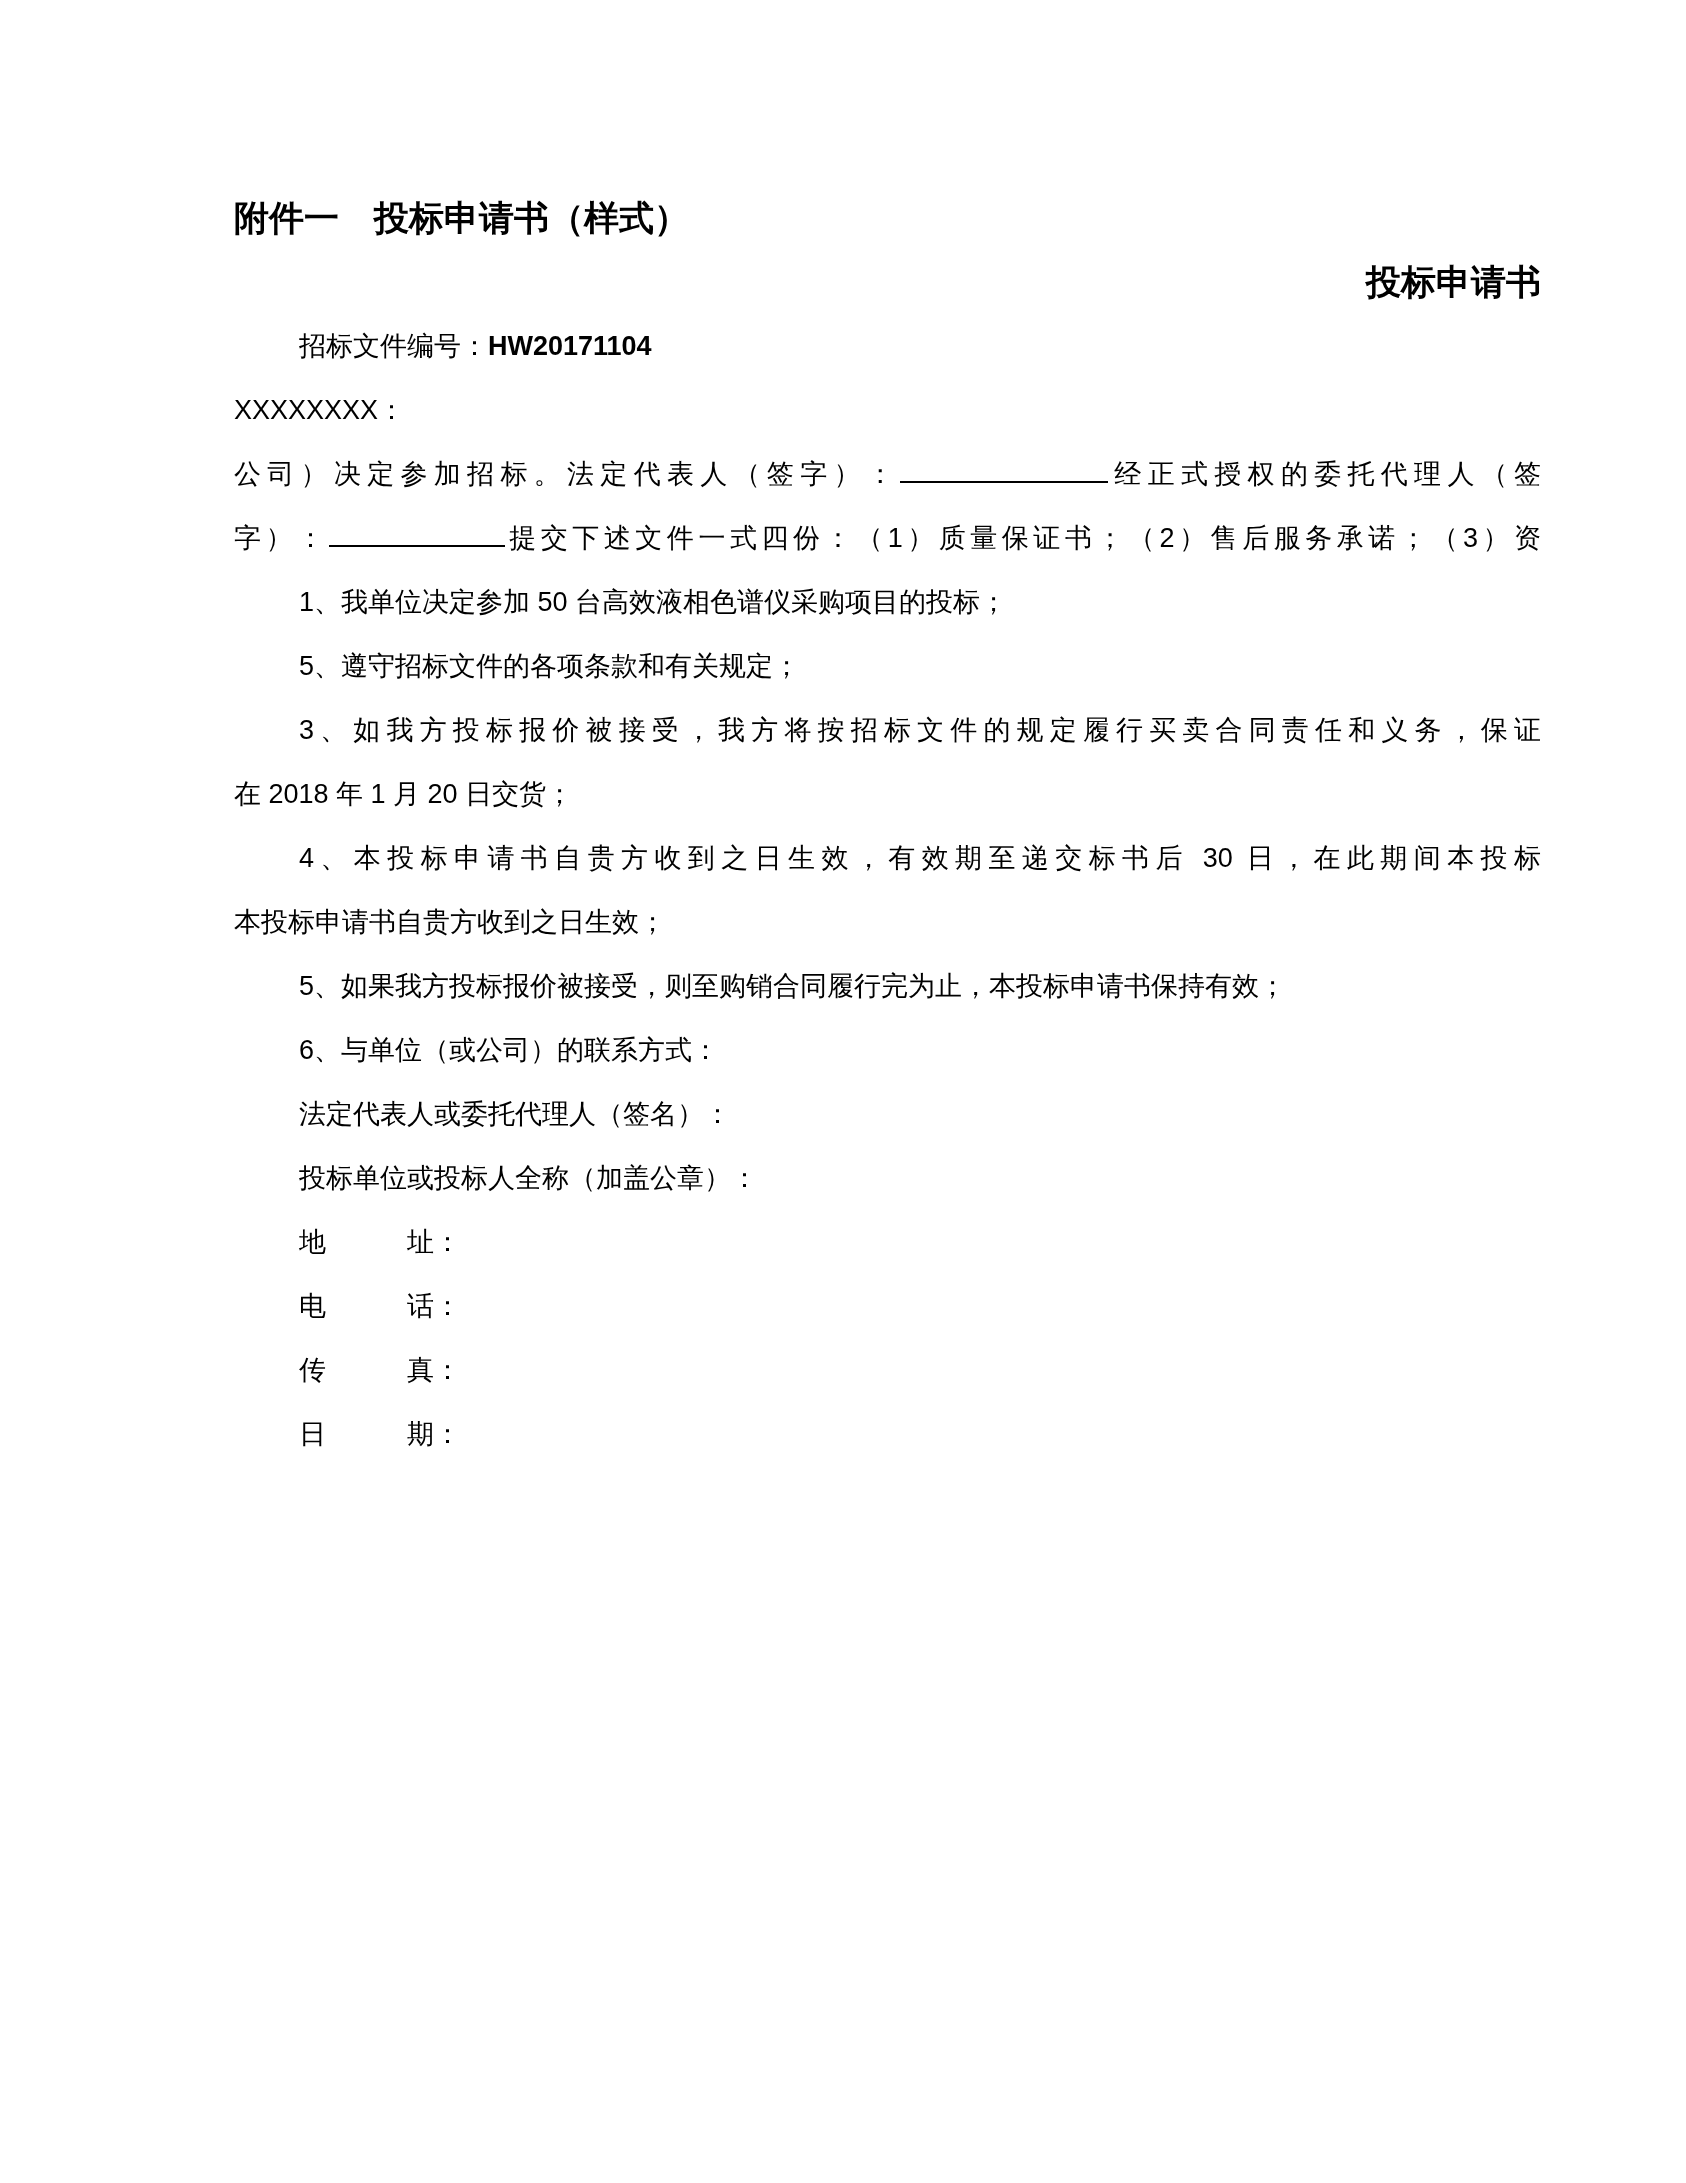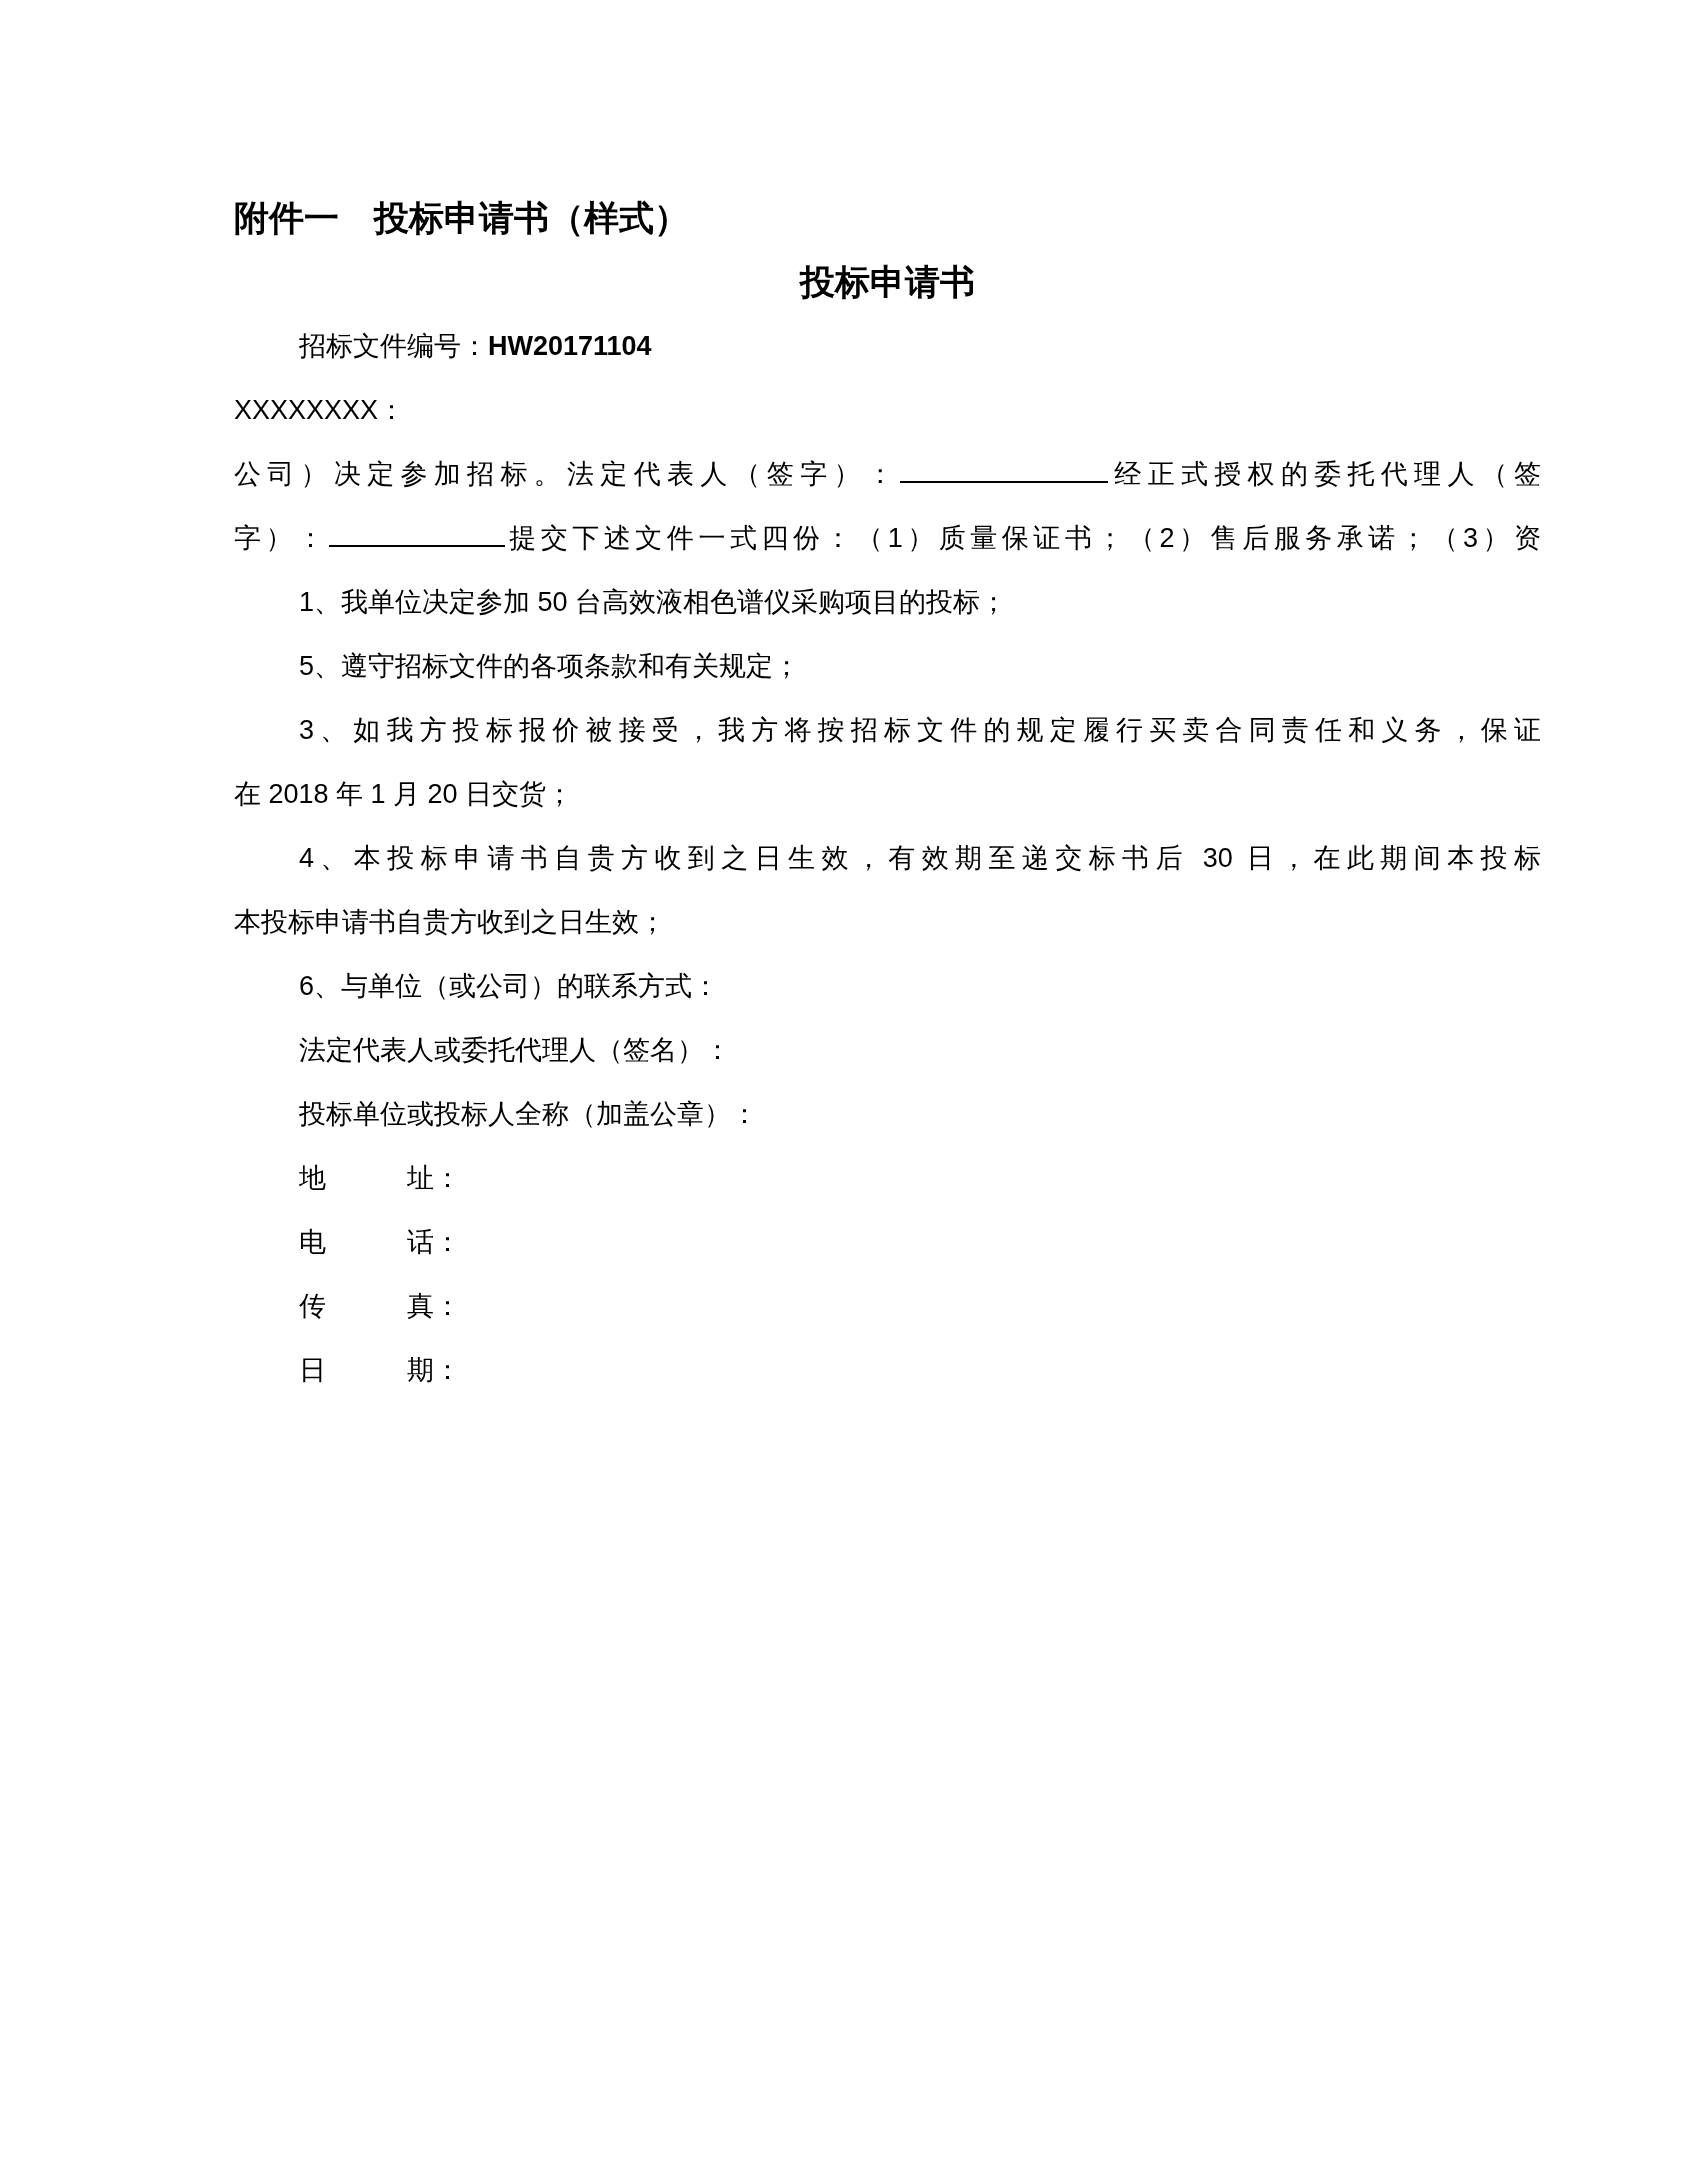--- a/index.html
+++ b/index.html
@@ -26,21 +26,21 @@
     line-height: 64px;
     height: 64px;
     white-space: nowrap;
     text-align: left;
   }
   .bold {
     font-weight: 700;
     font-size: 35px;
   }
   .center {
-    text-align: center;
+    text-align: right;
   }
   .indent {
     padding-left: 65px;
   }
   
   .just {
     text-align: justify;
     text-align-last: justify;
   }
   .blank {
@@ -83,20 +83,21 @@
     <div class="ln indent">5、遵守招标文件的各项条款和有关规定；</div>
 
     <div class="ln indent just">3、如我方投标报价被接受，我方将按招标文件的规定履行买卖合同责任和义务，保证</div>
 
     <div class="ln">在 2018 年 1 月 20 日交货；</div>
 
     <div class="ln indent just">4、本投标申请书自贵方收到之日生效，有效期至递交标书后 30 日，在此期间本投标</div>
 
     <div class="ln">本投标申请书自贵方收到之日生效；</div>
 
+    <div class="ln indent">5、如果我方投标报价被接受，则至购销合同履行完为止，本投标申请书保持有效；</div>
 
     <div class="ln indent">6、与单位（或公司）的联系方式：</div>
 
     <div class="ln indent">法定代表人或委托代理人（签名）：</div>
 
     <div class="ln indent">投标单位或投标人全称（加盖公章）：</div>
 
     <div class="ln indent">地　　　址：</div>
 
     <div class="ln indent">电　　　话：</div>

